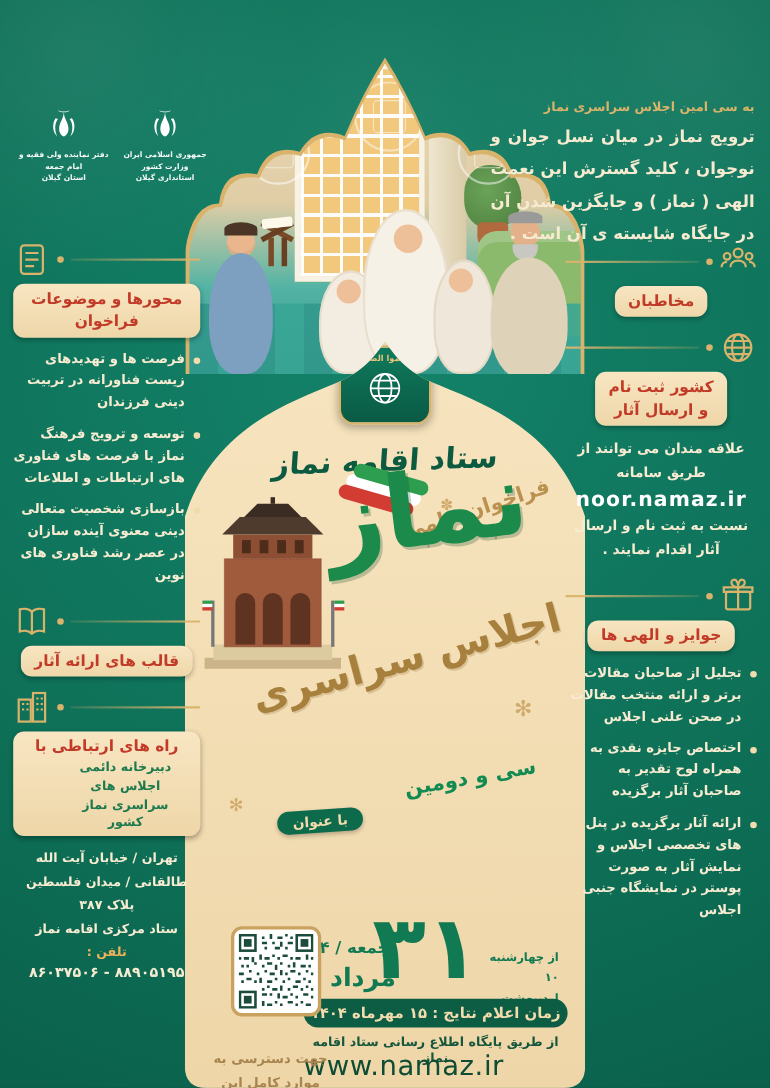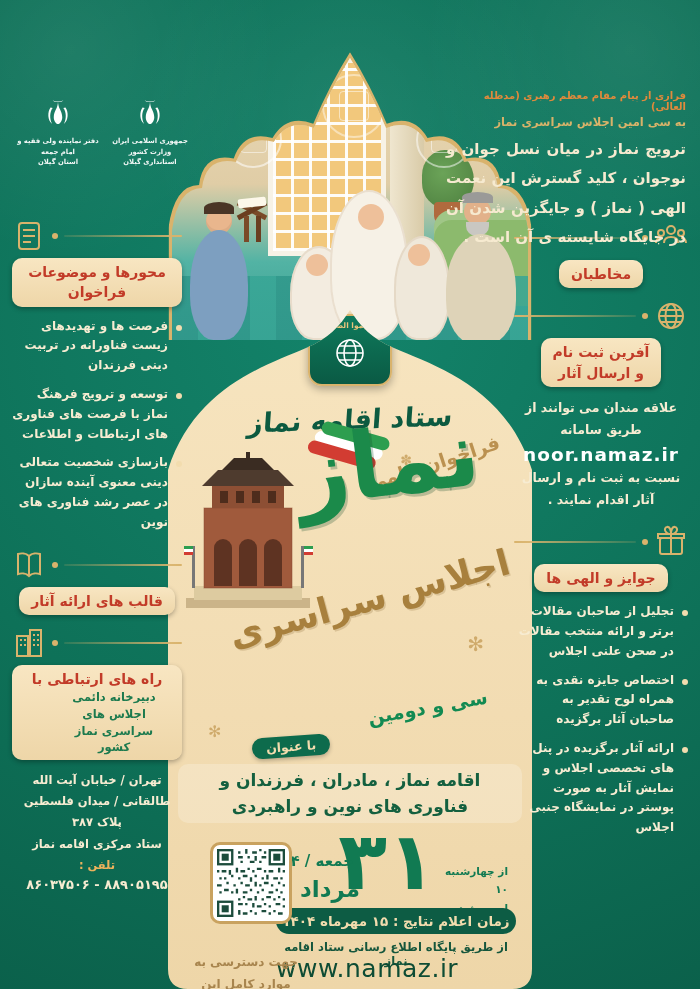--- a/index.html
+++ b/index.html
@@ -129,21 +129,20 @@
         <path d="M9 9c-3 4-3 12 1.5 15.5C8 20 8 13 11 9.5z" fill="#fff"></path>
         <path d="M23 9c3 4 3 12-1.5 15.5C24 20 24 13 21 9.5z" fill="#fff"></path>
         <path d="M11 2c2 1.6 8 1.6 10 0-1 2.4-9 2.4-10 0z" fill="#fff"></path>
       </svg>
       <div class="l">دفتر نماینده ولی فقیه و امام جمعه</div>
       <div class="l">استان گیلان</div>
     </div>
   </div>
 
   <div class="message">
-    <div class="t">فرازی از پیام مقام معظم رهبری (مدظله العالی)</div>
     <div class="s">به سی امین اجلاس سراسری نماز</div>
     <div class="b">ترویج نماز در میان نسل جوان و نوجوان ، کلید گسترش این نعمت الهی ( نماز ) و جایگزین شدن آن در جایگاه شایسته ی آن است .</div>
   </div>
 
   <div class="photo-wrap">
     <div class="photo-gold"></div>
     <div class="photo">
       <div class="window"></div>
       <div class="curtain"></div>
       <div class="plant"></div>
@@ -255,21 +254,21 @@
     <div class="connector rev">
       <span class="ln"></span>
         <span class="dt"></span>
       <svg viewBox="0 0 34 34" fill="none" stroke="#d9b36c" stroke-width="2">
         <circle cx="17" cy="17" r="12"></circle>
           <ellipse cx="17" cy="17" rx="5.5" ry="12"></ellipse>
           <path d="M5 17h24M7 11h20M7 23h20"></path>
       </svg>
     </div>
     <span class="pill-header">
-      <span>آفرین ثبت نام</span><br>
+      <span>کشور ثبت نام</span><br>
       <span>و ارسال آثار</span>
     </span>
     <div class="reg-block">
       <span class="rb">علاقه مندان می توانند از طریق سامانه</span>
       <span class="reg-site">noor.namaz.ir</span>
       <span class="rb">نسبت به ثبت نام و ارسال آثار اقدام نمایند .</span>
     </div>
 
     <div class="connector rev">
       <span class="ln"></span>
@@ -333,24 +332,20 @@
         <div class="fb-r"></div>
     </div>
     <div class="title-main">نماز</div>
     <div class="title-sub">اجلاس سراسری</div>
     <div class="title-ord">سی و دومین</div>
     <div class="flower" style="top:330px;right:48px;font-size:20px;">✻</div>
     <div class="flower" style="top:150px;right:120px;font-size:14px;">✽</div>
     <div class="flower" style="top:420px;left:40px;font-size:16px;">✻</div>
 
     <div class="with-badge">با عنوان</div>
-    <div class="subject">
-      <div>اقامه نماز ، مادران ، فرزندان و</div>
-      <div>فناوری های نوین و راهبردی</div>
-    </div>
 
     <div class="dl-from">از چهارشنبه ۱۰ اردیبهشت لغایت</div>
     <div class="dl-day">۳۱</div>
     <div class="dl-week">جمعه / ۱۴۰۴</div>
     <div class="dl-month">مرداد ماه</div>
 
     <div class="results">زمان اعلام نتایج : ۱۵ مهرماه ۱۴۰۴</div>
     <div class="via">از طریق پایگاه اطلاع رسانی ستاد اقامه نماز</div>
     <div class="site">www.namaz.ir</div>
 

